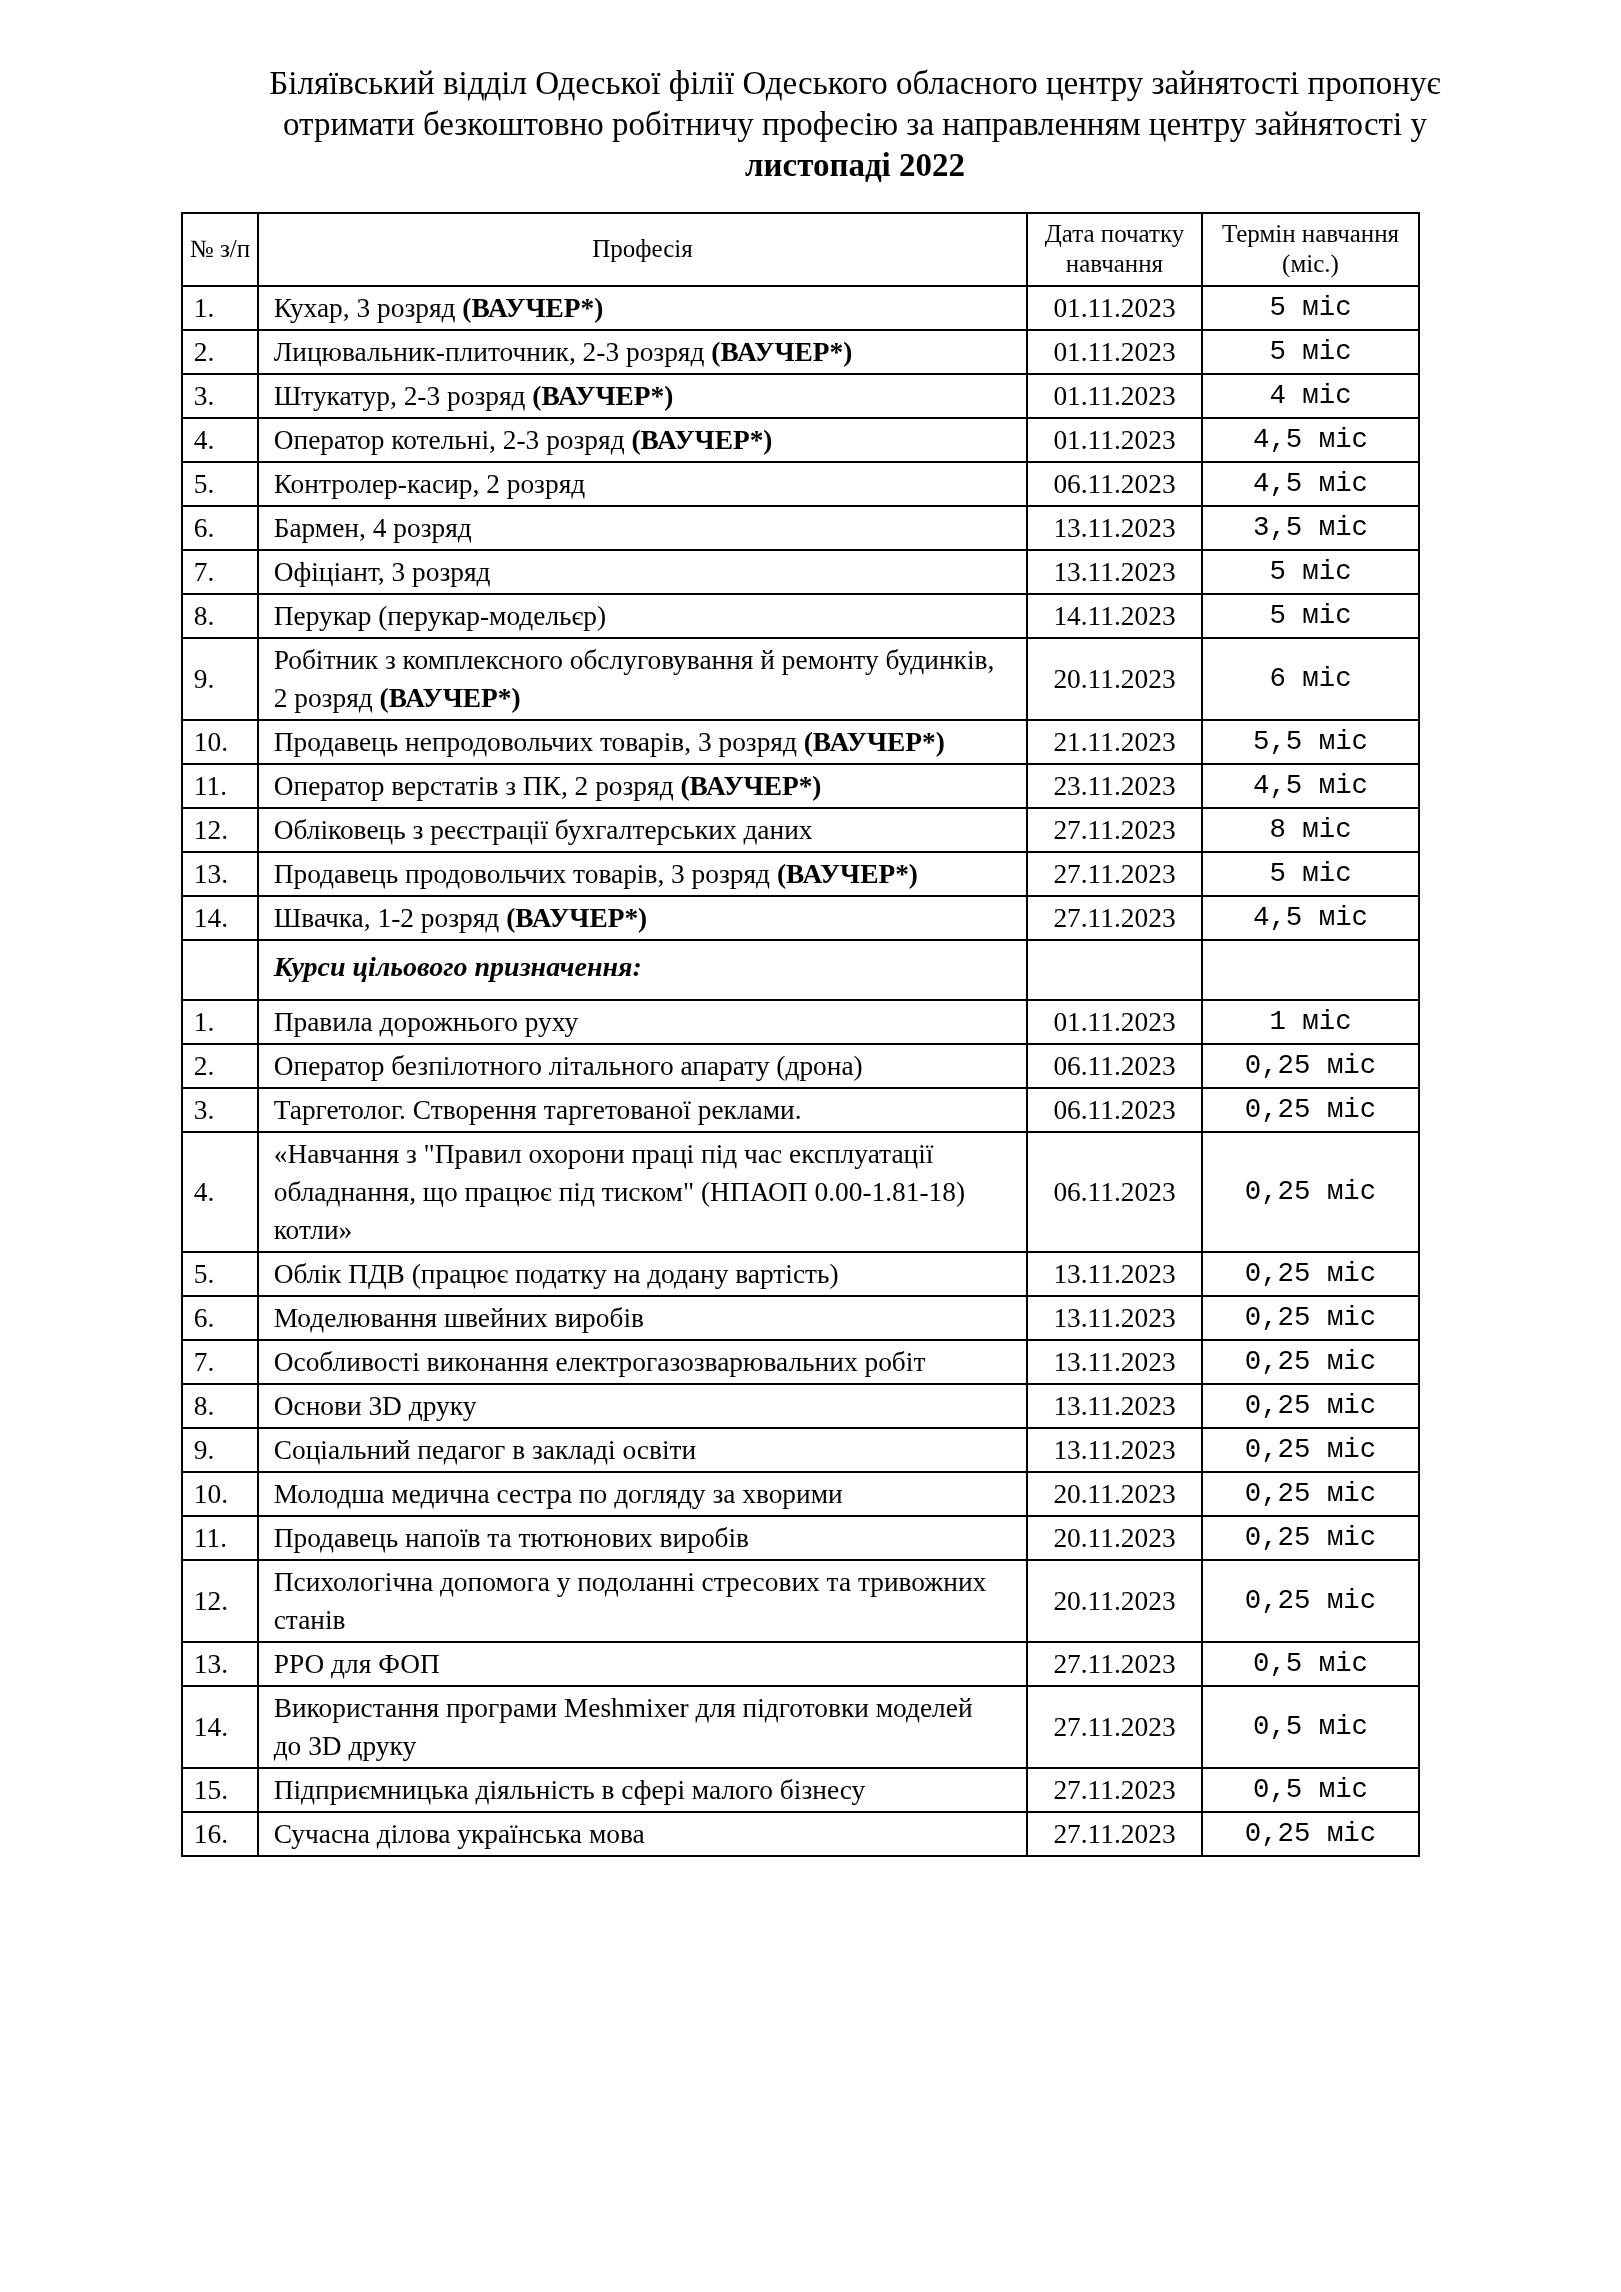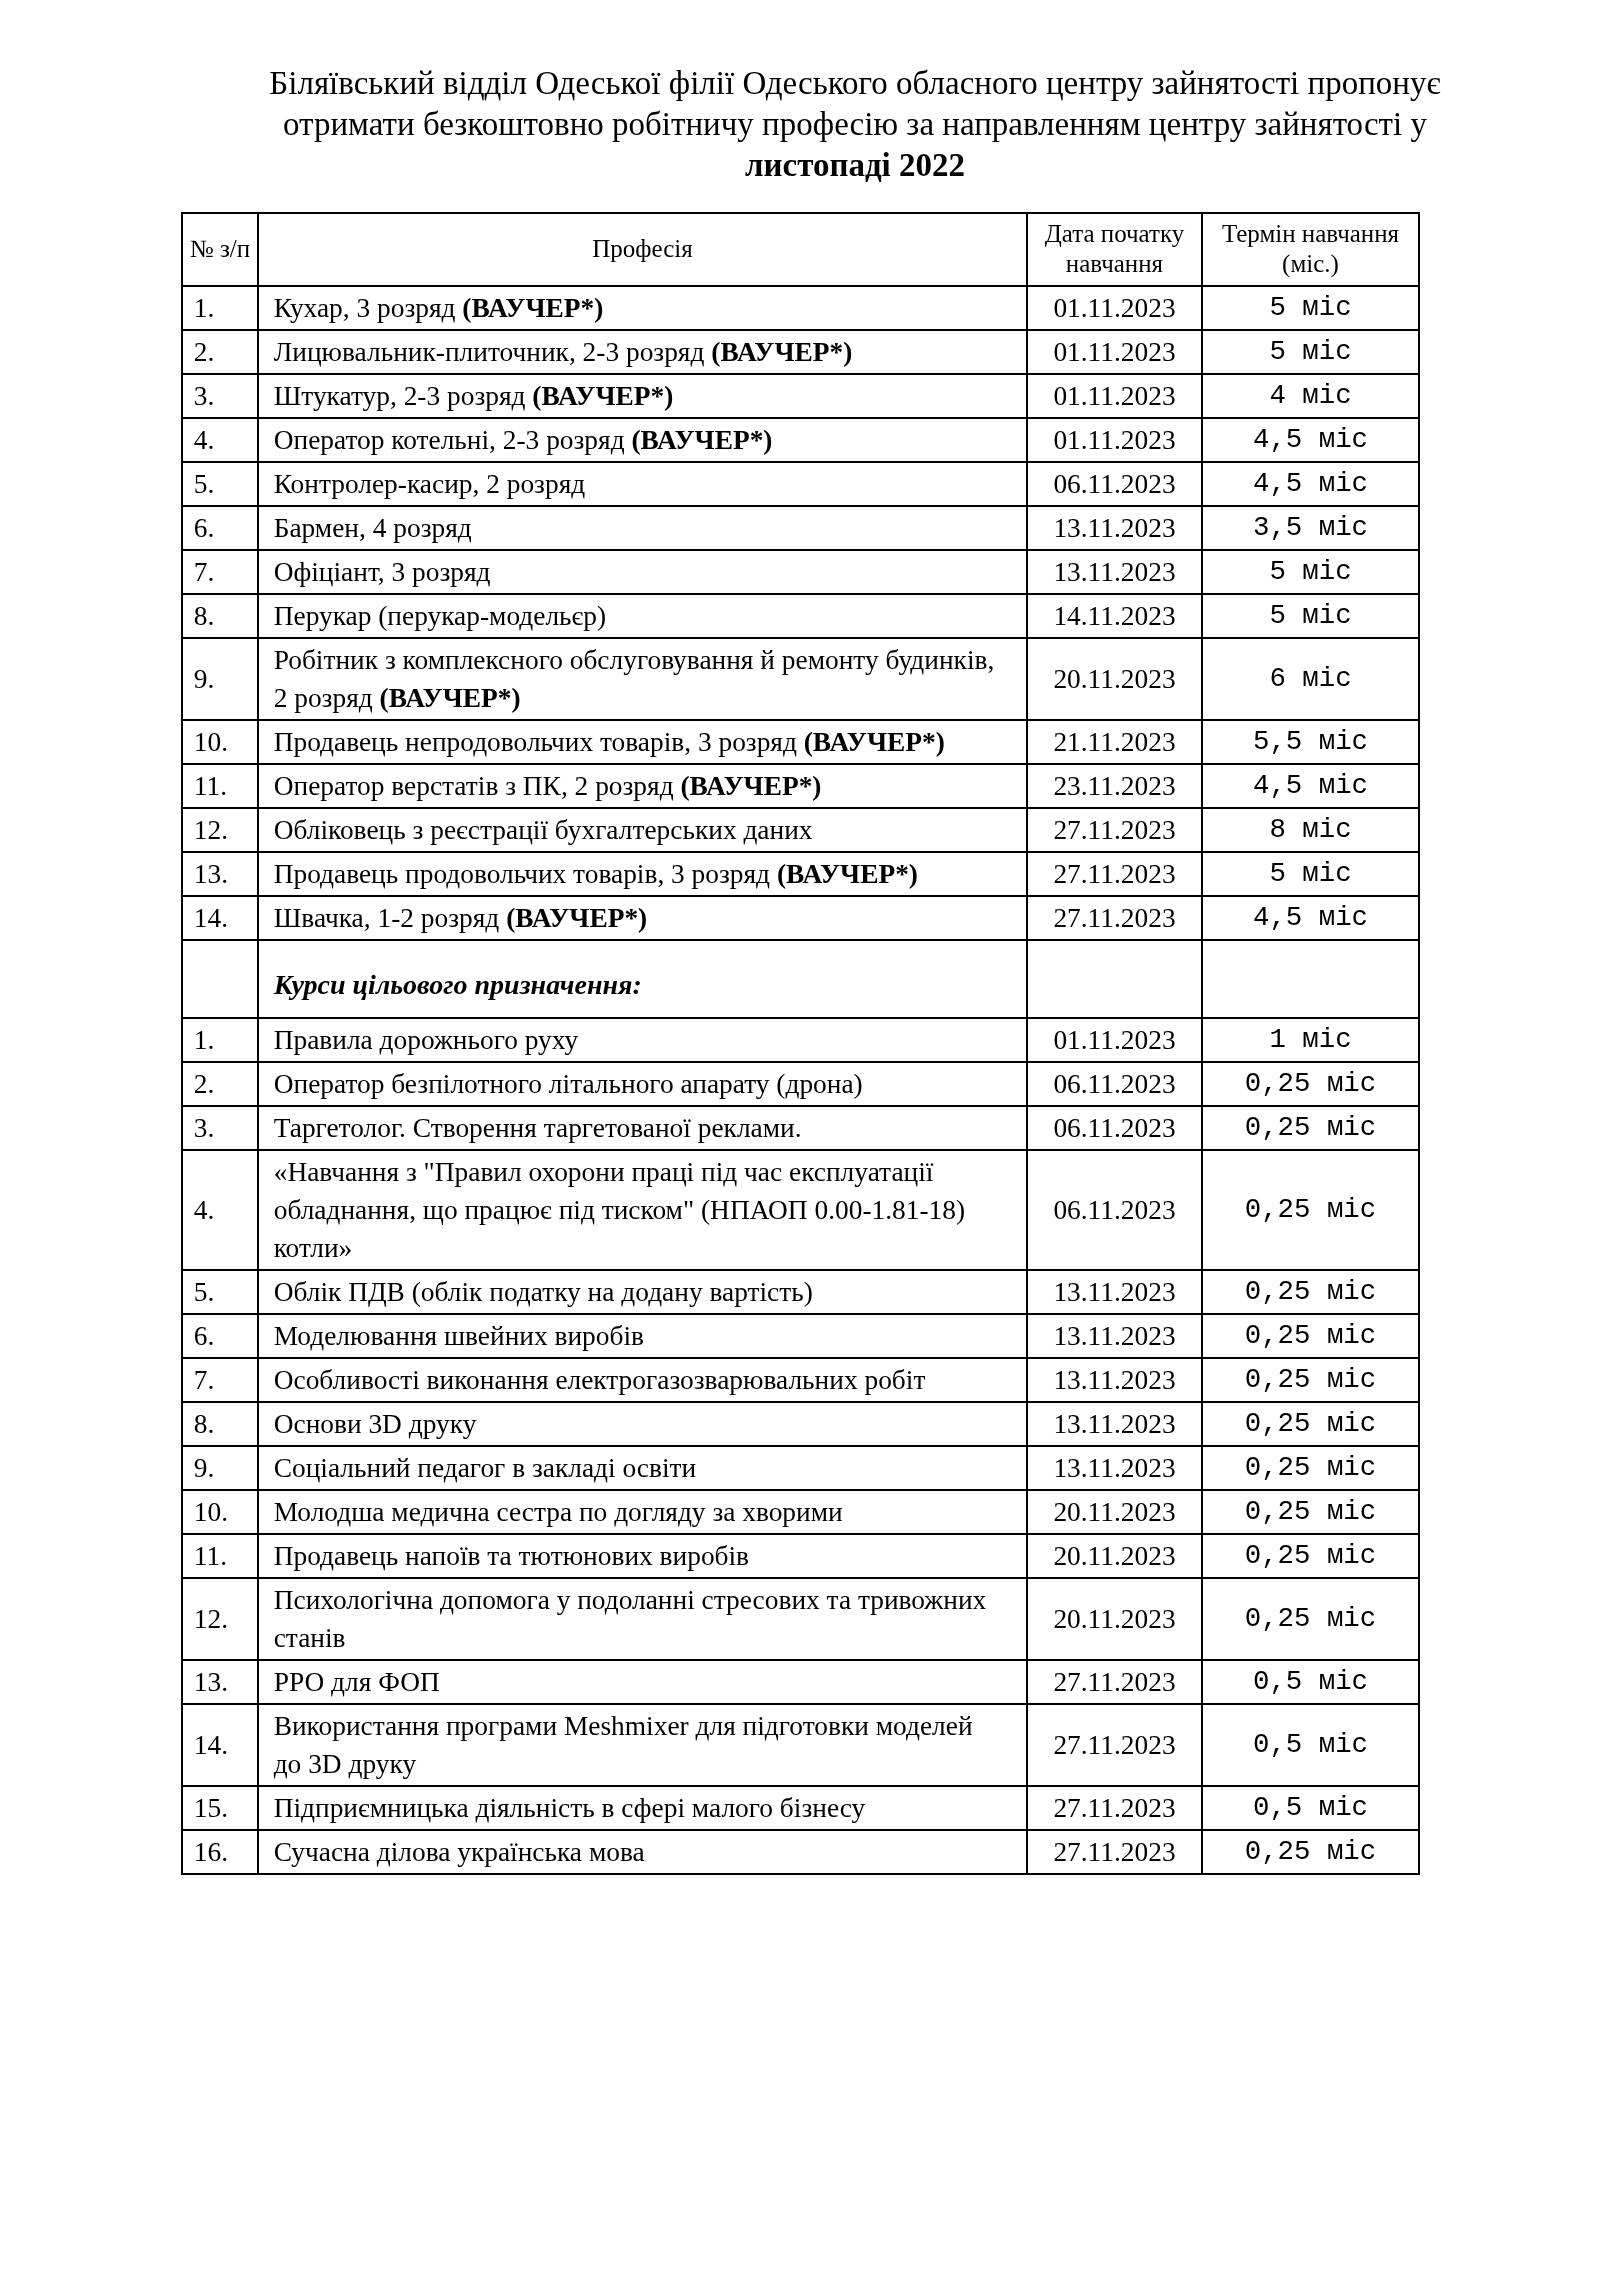--- a/index.html
+++ b/index.html
@@ -51,21 +51,21 @@
   }
   td.c-num  { text-align: left; padding: 2px 3.9px 2px 10.8px; }
   td.c-prof { text-align: left; padding: 2px 21.6px 2px 14.7px; }
   td.c-date { text-align: center; padding: 2px 3.9px; }
   td.c-term { text-align: center; padding: 2px 16px; font-family: Liberation Mono, monospace; }
   .voucher { font-weight: bold; }
   tr.section-row td.c-prof {
     font-weight: bold;
     font-style: italic;
     font-size: 28px;
-    padding-top: 25px;
+    padding-top: 7px;
     padding-bottom: 12.7px;
   }
 </style>
 </head>
 <body>
 
 <div class="page">
   <div class="content">
 
     <div class="title">
@@ -199,21 +199,21 @@
             <td class="c-term">0,25 міс</td>
           </tr>
           <tr>
             <td class="c-num">4.</td>
             <td class="c-prof"><span>«Навчання з "Правил охорони праці під час експлуатації обладнання, що працює під тиском" (НПАОП 0.00-1.81-18) котли»</span></td>
             <td class="c-date">06.11.2023</td>
             <td class="c-term">0,25 міс</td>
           </tr>
           <tr>
             <td class="c-num">5.</td>
-            <td class="c-prof"><span>Облік ПДВ (облік податку на додану вартість)</span></td>
+            <td class="c-prof"><span>Облік ПДВ (працює податку на додану вартість)</span></td>
             <td class="c-date">13.11.2023</td>
             <td class="c-term">0,25 міс</td>
           </tr>
           <tr>
             <td class="c-num">6.</td>
             <td class="c-prof"><span>Моделювання швейних виробів</span></td>
             <td class="c-date">13.11.2023</td>
             <td class="c-term">0,25 міс</td>
           </tr>
           <tr>

